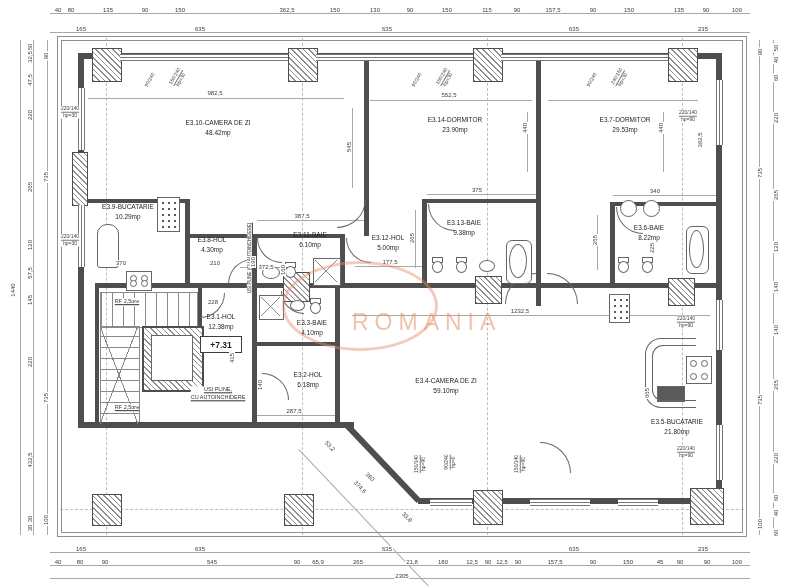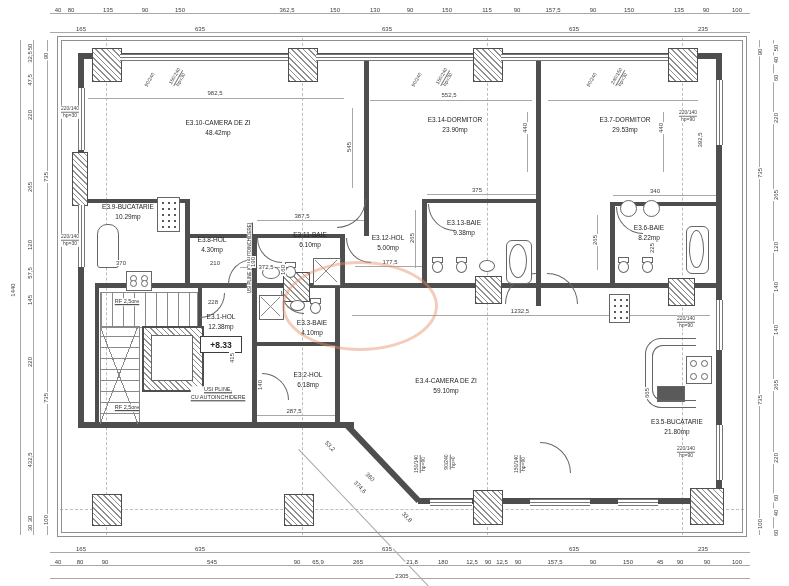--- a/index.html
+++ b/index.html
@@ -47,21 +47,22 @@
   #diag-wall{position:absolute;left:348px;top:422px;width:106px;height:6px;background:#4e4e4e;
         transform:rotate(46.5deg);transform-origin:0 0;z-index:3}
   #diag-dim{position:absolute;left:299px;top:449px;width:236px;border-top:1px solid #a8a8a8;
         transform:rotate(46.5deg);transform-origin:0 0;z-index:1}
 </style>
 </head>
 <body>
 
 <div id="plan">
   <div id="watermark-circle"></div>
-  <div id="level-box">+8.33</div>
+  <div id="watermark-text">ROMANIA</div>
+  <div id="level-box">+7.31</div>
   <div id="diag-wall"></div>
   <div id="diag-dim"></div>
 <div class="thin" style="left: 57px; top: 36px; width: 688px; height: 499px;"></div>
     <div class="thin" style="left: 61px; top: 40px; width: 680px; height: 491px;"></div>
     <div class="dash" style="left: 106px; top: 38px; height: 497px;"></div>
     <div class="dash" style="left: 302px; top: 38px; height: 497px;"></div>
     <div class="dash" style="left: 487px; top: 38px; height: 497px;"></div>
     <div class="dash" style="left: 682px; top: 38px; height: 497px;"></div>
     <div class="dashh" style="left: 60px; top: 509px; width: 684px;"></div>
     <div class="wall" style="left: 78px; top: 53px; width: 644px; height: 6px;"></div>

